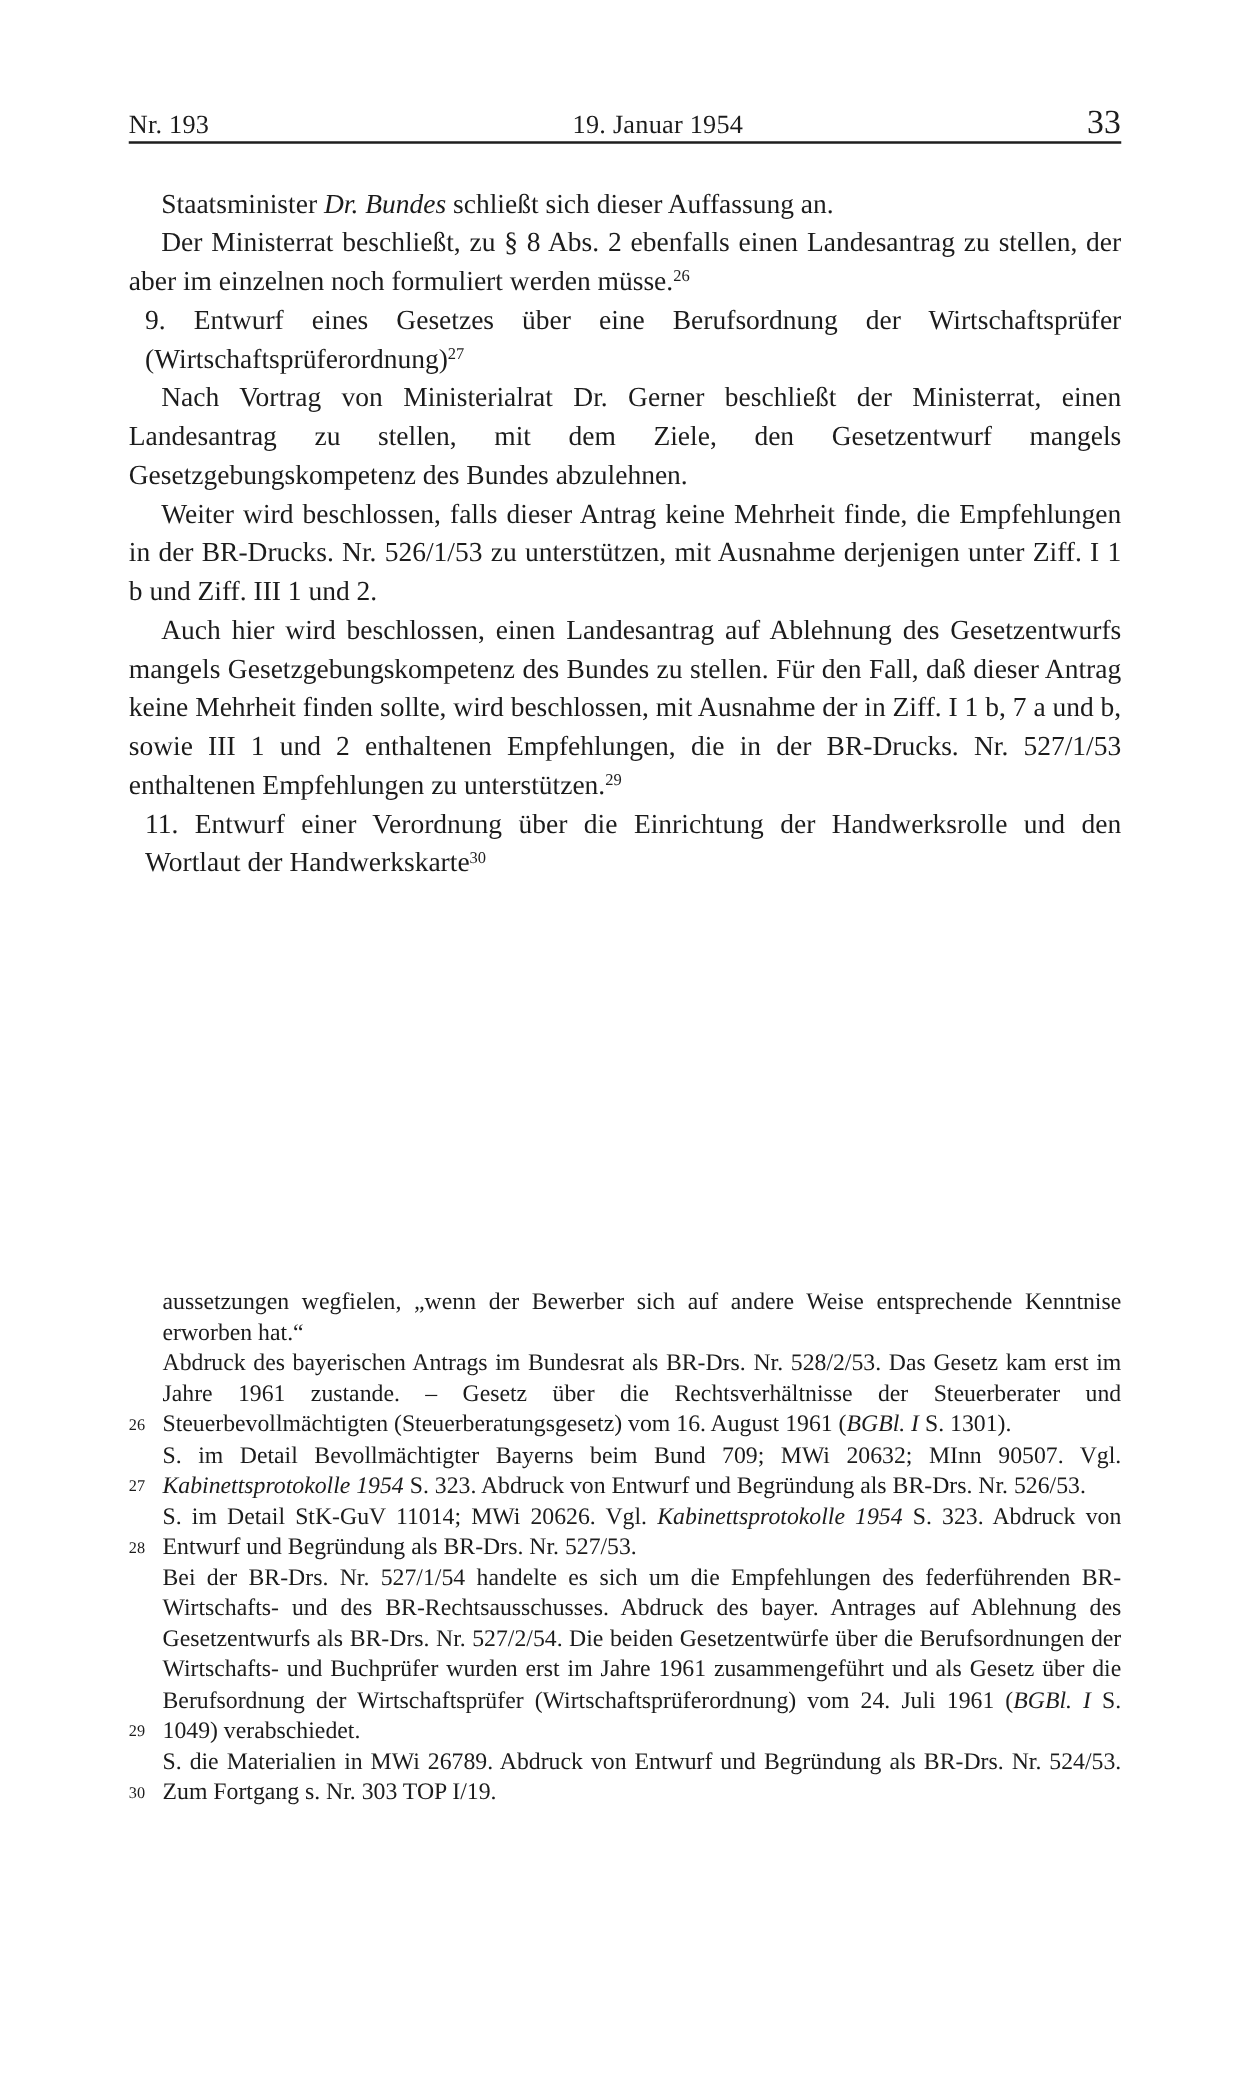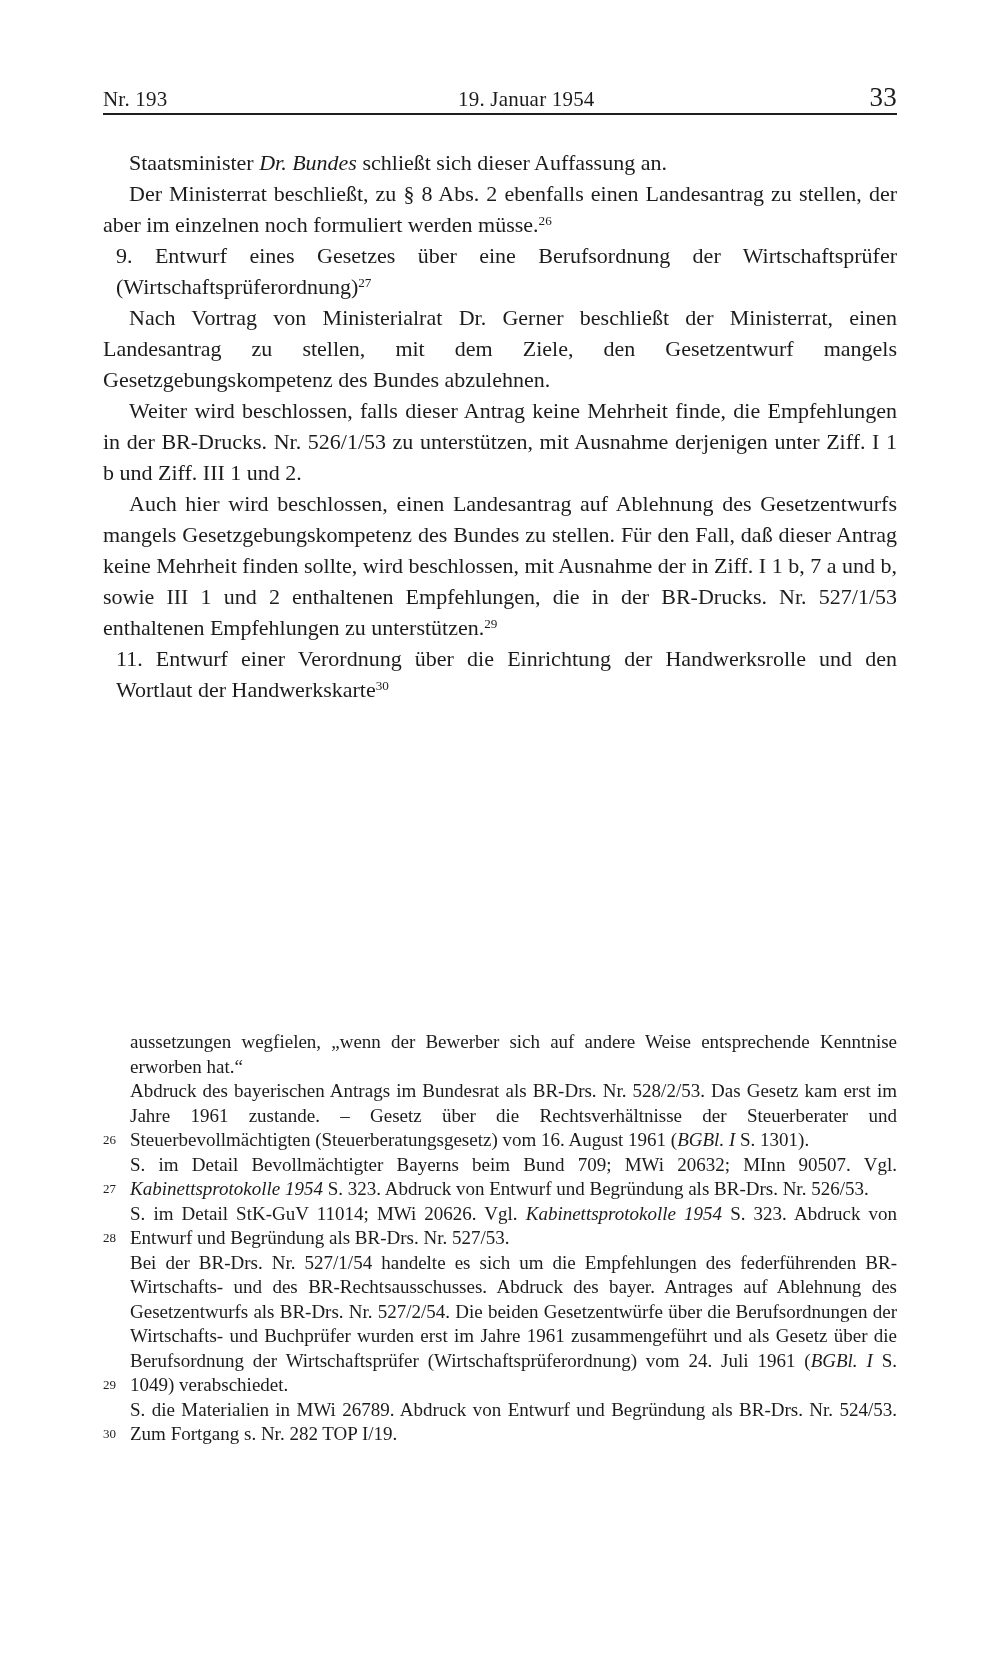--- a/index.html
+++ b/index.html
@@ -139,17 +139,17 @@
     <div class="footnote">
       <span class="fn-num">28</span>
       <div class="fn-text">S. im Detail StK-GuV 11014; MWi 20626. Vgl. <em>Kabinettsprotokolle 1954</em> S. 323. Abdruck von Entwurf und Begründung als BR-Drs. Nr. 527/53.</div>
     </div>
     <div class="footnote">
       <span class="fn-num">29</span>
       <div class="fn-text">Bei der BR-Drs. Nr. 527/1/54 handelte es sich um die Empfehlungen des federführenden BR-Wirtschafts- und des BR-Rechtsausschusses. Abdruck des bayer. Antrages auf Ablehnung des Gesetzentwurfs als BR-Drs. Nr. 527/2/54. Die beiden Gesetzentwürfe über die Berufsordnungen der Wirtschafts- und Buchprüfer wurden erst im Jahre 1961 zusammengeführt und als Gesetz über die Berufsordnung der Wirtschaftsprüfer (Wirtschaftsprüferordnung) vom 24. Juli 1961 (<em>BGBl. I</em> S. 1049) verabschiedet.</div>
     </div>
     <div class="footnote">
       <span class="fn-num">30</span>
-      <div class="fn-text">S. die Materialien in MWi 26789. Abdruck von Entwurf und Begründung als BR-Drs. Nr. 524/53. Zum Fortgang s. Nr. 282 TOP I/19.</div>
+      <div class="fn-text">S. die Materialien in MWi 26789. Abdruck von Entwurf und Begründung als BR-Drs. Nr. 524/53. Zum Fortgang s. Nr. 303 TOP I/19.</div>
     </div>
   </section>
 
 </div>
 
 </body></html>

